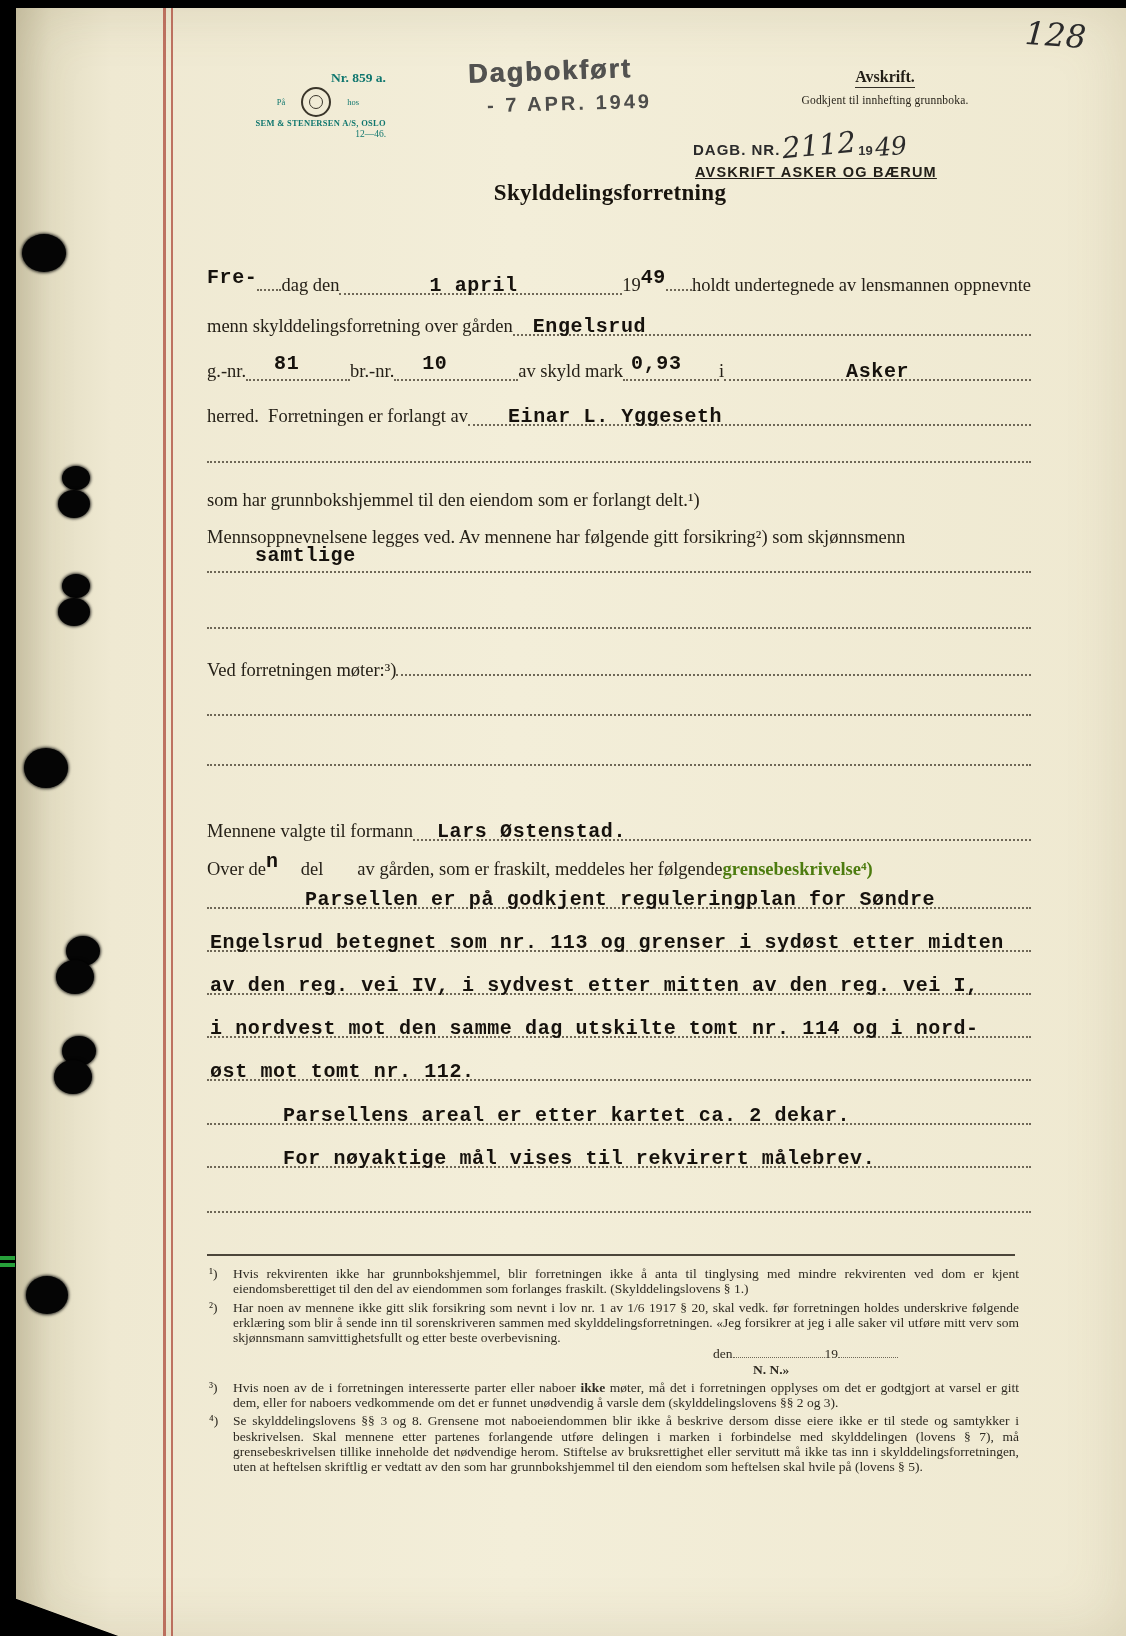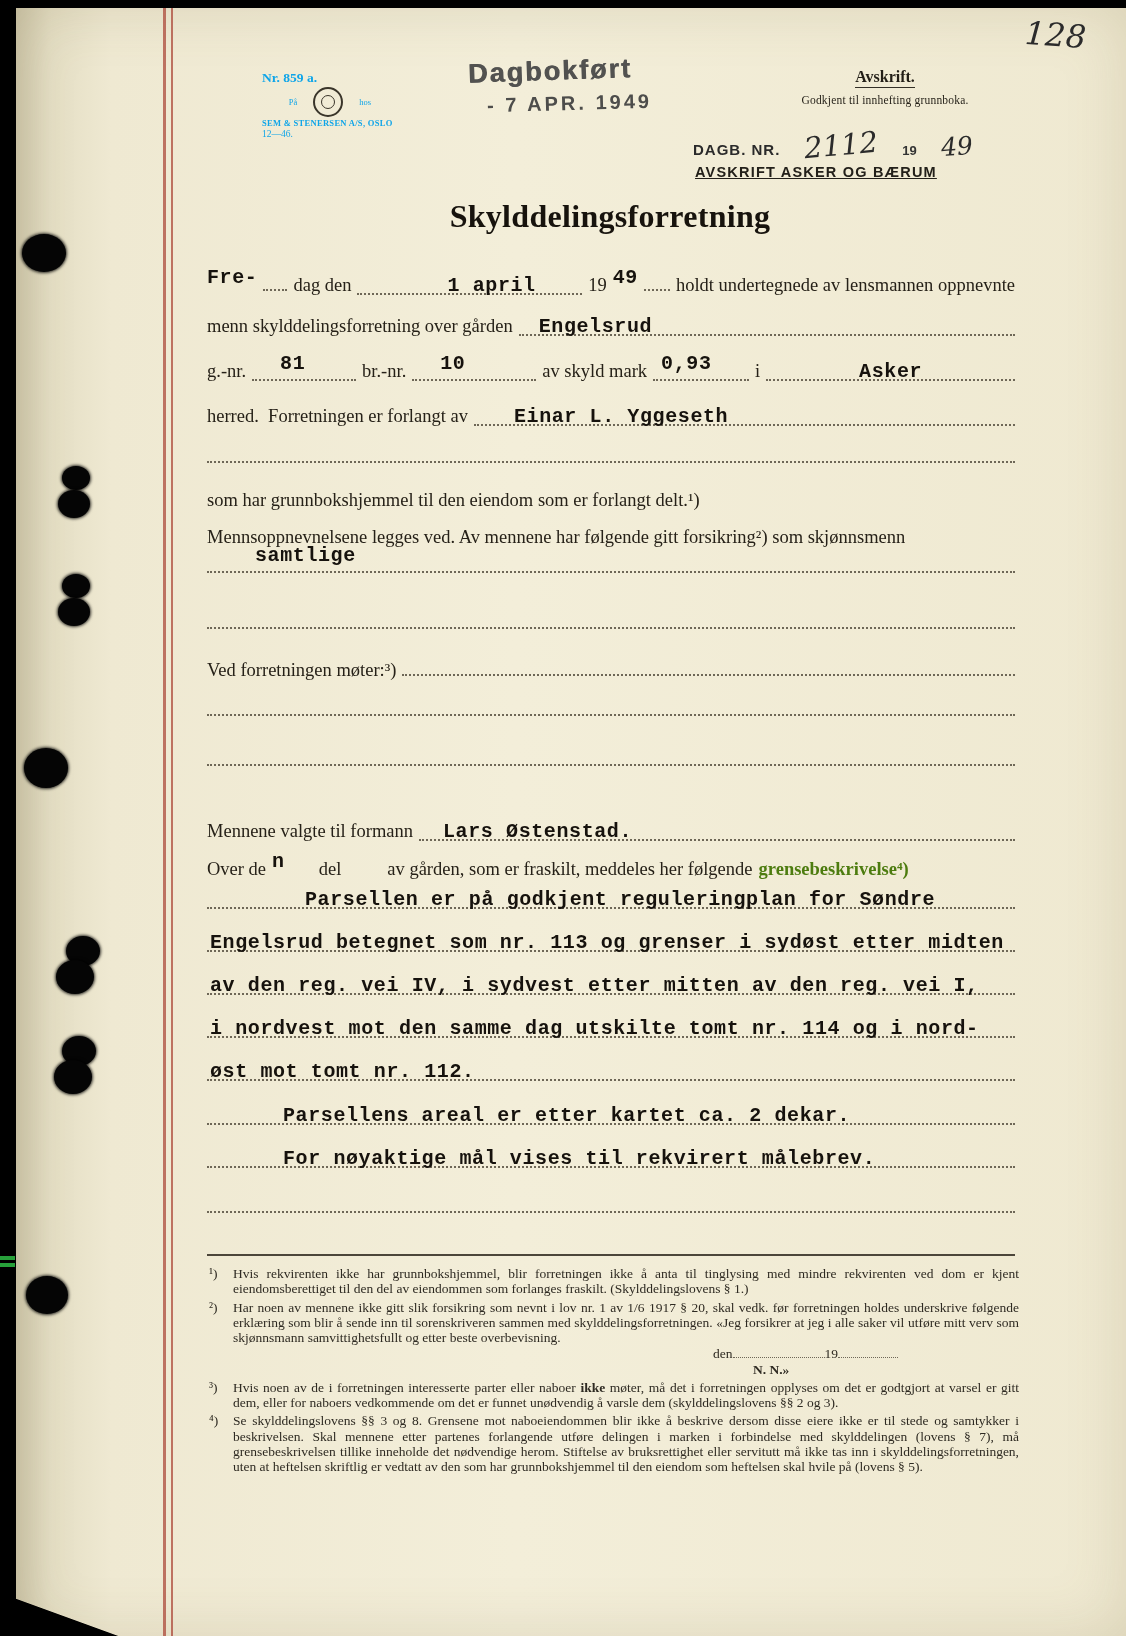--- a/index.html
+++ b/index.html
@@ -14,59 +14,59 @@
   .corner-black{position:absolute;left:0;bottom:0;width:150px;height:40px;
                 background:linear-gradient(20deg,#000 45%,transparent 46%);}
 
   .abs{position:absolute;}
   .printed{color:#262118;}
   .printed-bold{color:#4d7c0f;font-weight:700;}
   .typed{font-family:"Liberation Mono",monospace;font-weight:700;font-size:20px;
          letter-spacing:.6px;color:#16120d;white-space:nowrap;}
   .raise{position:relative;top:-8px;}
 
-  .row{position:absolute;left:207px;right:111px;display:flex;align-items:baseline;gap:6px;
+  .row{position:absolute;left:207px;right:95px;display:flex;align-items:baseline;
        font-size:18.5px;color:#262118;white-space:nowrap;}
   .dots{display:inline-block;border-bottom:2px dotted #6e6757;height:19px;vertical-align:baseline;}
   .grow{flex:1 1 auto;}
   .sp{display:inline-block;height:1px;}
 
-  .imprint{left:262px;top:70px;width:136px;text-align:left;color:#0ea5e9;}
+  .imprint{left:250px;top:70px;width:136px;text-align:right;color:#0f766e;}
   .imprint .nr{font-weight:700;font-size:13.5px;}
   .logo-row{display:flex;align-items:center;justify-content:center;gap:16px;font-size:8.5px;margin-top:1px;}
   .logo-circle{width:26px;height:26px;border:2.5px solid #3a352a;border-radius:50%;display:inline-block;
                position:relative;}
   .logo-circle::after{content:"";position:absolute;left:6px;top:6px;right:6px;bottom:6px;
                border:1.5px solid #3a352a;border-radius:50%;}
   .imprint .firm{font-size:8.5px;font-weight:700;letter-spacing:.3px;margin-top:1px;}
   .imprint .code{font-size:9.5px;margin-top:1px;}
 
   .stamp1{left:468px;top:56px;font-family:"Liberation Sans",sans-serif;font-weight:700;
           font-size:27px;letter-spacing:2px;color:#454545;transform:rotate(-2deg);
           text-shadow:.6px 0 0 #4a4a4a;opacity:.92;}
   .stamp2{left:487px;top:92px;font-family:"Liberation Sans",sans-serif;font-weight:700;
           font-size:20px;letter-spacing:3px;color:#3c3c3c;transform:rotate(-1.5deg);opacity:.9;}
 
   .avskrift{left:778px;top:68px;width:214px;text-align:center;color:#221e16;}
   .avskrift .hd{display:inline-block;font-weight:700;font-size:16px;border-bottom:1.6px solid #332f26;padding-bottom:1px;}
   .avskrift .sub{font-size:11.5px;margin-top:6px;letter-spacing:.2px;}
 
-  .dagb{left:693px;top:128px;display:flex;align-items:baseline;gap:24px;}
+  .dagb{left:693px;top:128px;display:flex;align-items:baseline;gap:2px;}
   .dagb .lbl{font-family:"Liberation Sans",sans-serif;font-weight:700;font-size:15px;
              letter-spacing:1px;color:#2a2a2a;}
   .hand{font-family:"DejaVu Serif",serif;font-style:italic;color:#2b2b2b;}
   .dagb .no{font-size:29px;transform:rotate(-5deg);}
   .dagb .yp{font-family:"Liberation Sans",sans-serif;font-weight:700;font-size:13px;color:#333;}
   .dagb .yw{font-size:25px;transform:rotate(-4deg);}
   .region{left:695px;top:164px;font-family:"Liberation Sans",sans-serif;font-weight:700;
           font-size:14.5px;letter-spacing:1.2px;color:#23201a;text-decoration:underline;}
   .pageno{left:1025px;top:16px;font-size:32px;transform:rotate(4deg);}
 
-  .doc-title{left:200px;top:198px;width:820px;text-align:center;font-weight:700;
-             font-size:32px;color:#17130d;letter-spacing:.3px;}
+  .doc-title{left:200px;top:180px;width:820px;text-align:center;font-weight:700;
+             font-size:23px;color:#17130d;letter-spacing:.3px;}
 
   .fnotes{left:207px;top:1266px;width:812px;color:#2e2a22;font-size:13.5px;line-height:1.13;
           text-align:justify;}
   .fn{position:relative;padding-left:26px;margin-bottom:3px;}
   .fn .lab{position:absolute;left:2px;top:0;}
   .fn .b{font-weight:700;}
   .fn-sign1{margin-left:480px;display:flex;gap:0;align-items:baseline;}
   .fn-sign1 .d{display:inline-block;border-bottom:1.5px dotted #6e6757;height:12px;}
   .fn-sign2{margin-left:520px;font-weight:700;}
   .sep{position:absolute;left:207px;top:1254px;width:808px;height:1.5px;background:#4c463a;}

